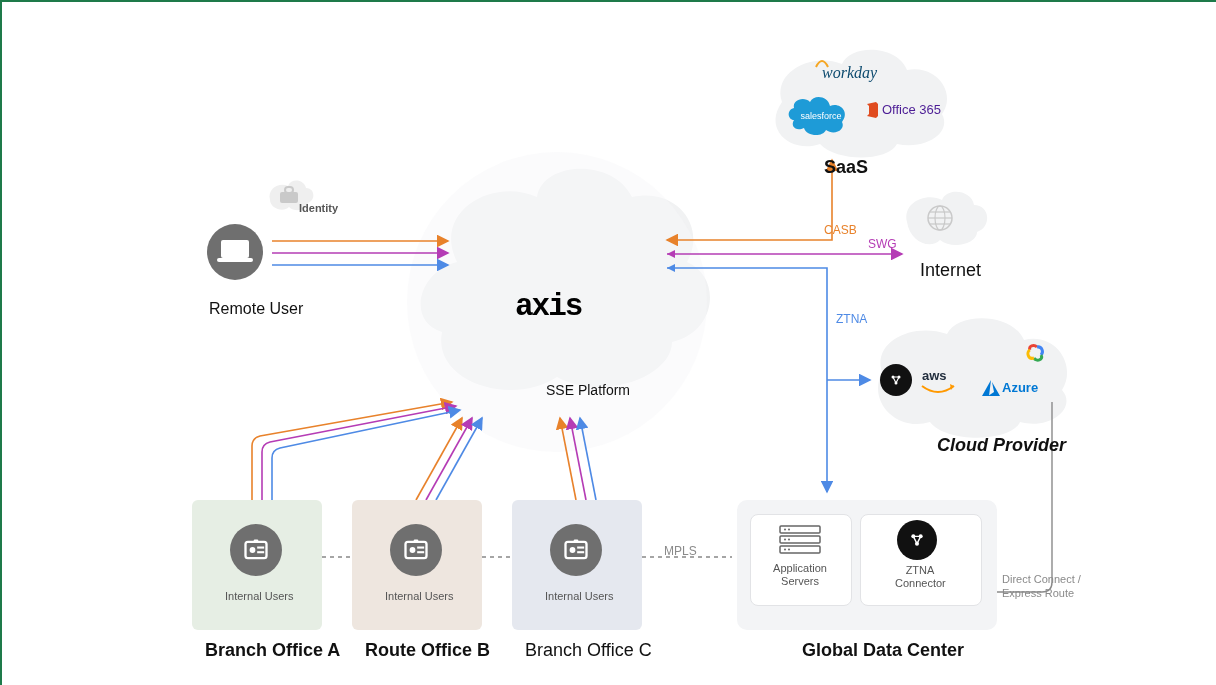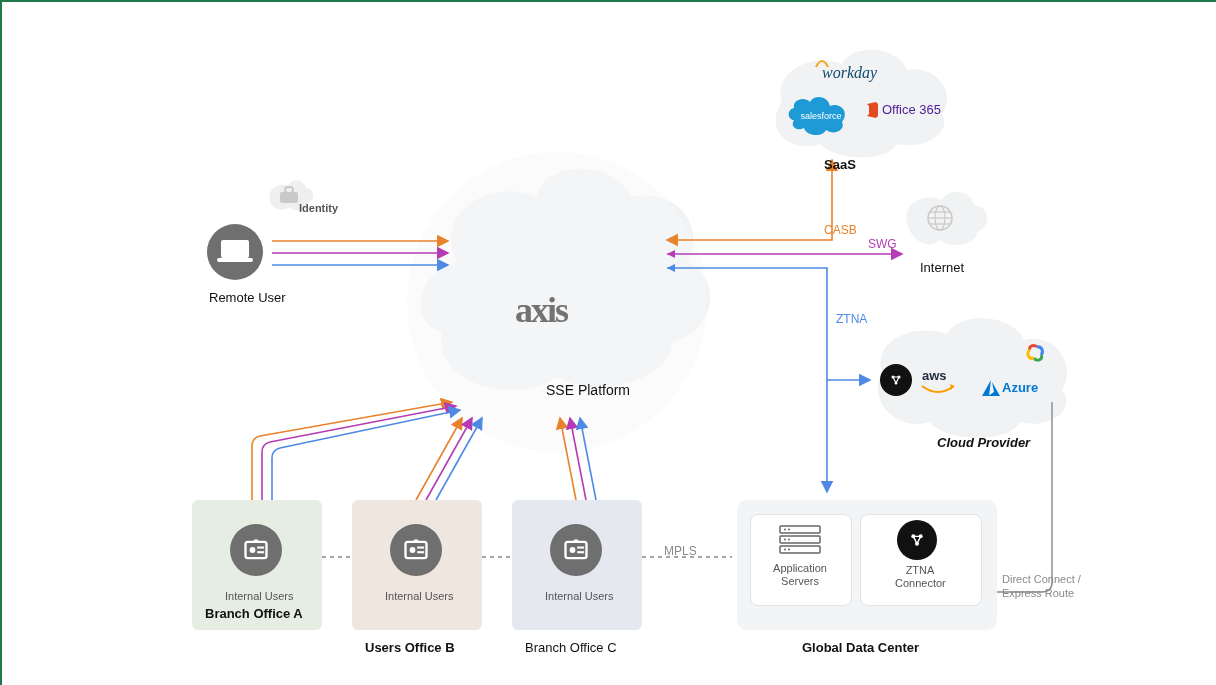--- a/index.html
+++ b/index.html
@@ -11,30 +11,30 @@
     font-family: -apple-system, "Segoe UI", Helvetica, Arial, sans-serif;
     color: #111;
     border: 1px solid #1e7a4a;
     box-sizing: border-box;
     position: relative;
     overflow: hidden;
   }
   .label {
     position: absolute;
     white-space: nowrap;
-    font-size: 13px;
+    font-size: 18px;
   }
   .small-label { font-size: 11px; color: #555; }
   .brand-axis {
     position: absolute;
-    font-family: Liberation Serif, serif;
+    font-family: Liberation Mono, monospace;
     font-weight: 600;
-    font-size: 36px;
+    font-size: 31px;
     letter-spacing: -2px;
-    color: #737373;
+    color: #000000;
   }
   .branch-box {
     position: absolute;
     width: 130px;
     height: 130px;
     border-radius: 6px;
   }
   .branch-a { background: #e6eee4; }
   .branch-b { background: #eee6df; }
   .branch-c { background: #e5e8ef; }
@@ -194,21 +194,21 @@
   <line x1="820" y1="550" x2="865" y2="550" stroke="#4e8ae5" stroke-width="1.6" marker-end="url(#arr-blue)"></line>
   <polygon points="820,550 828,546 828,554" fill="#4e8ae5"></polygon>
 
   <path d="M 1050 400 L 1050 580 Q 1050 590 1040 590 L 995 590" fill="none" stroke="#8a8a8a" stroke-width="1.4"></path>
 </svg>
 
 <div class="brand-axis" style="left:513px; top:287px;">axis</div>
 <div class="label" style="left:544px; top:380px; font-size:14px;">SSE Platform</div>
 
 <div class="label small-label" style="left:297px; top:200px;font-weight:bold;">Identity</div>
-<div class="label" style="left:207px; top:288px; font-size:13px;">Remote User</div>
+<div class="label" style="left:207px; top:298px; font-size:16px;">Remote User</div>
 
 <div class="branch-box branch-a" style="left:190px; top:498px;"></div>
 <div class="branch-box branch-b" style="left:350px; top:498px;"></div>
 <div class="branch-box branch-c" style="left:510px; top:498px;"></div>
 
 <div class="round-icon" style="left:228px; top:522px;">
   <svg viewBox="0 0 24 24" fill="#fff">
       <rect x="3" y="5" width="18" height="14" rx="2" fill="none" stroke="#fff" stroke-width="2"></rect>
       <circle cx="9" cy="12" r="2.5" fill="#fff"></circle>
       <rect x="13" y="9" width="6" height="1.8" fill="#fff"></rect>
@@ -232,22 +232,22 @@
       <rect x="13" y="9" width="6" height="1.8" fill="#fff"></rect>
       <rect x="13" y="13" width="6" height="1.8" fill="#fff"></rect>
       <rect x="10" y="3" width="4" height="3" rx="1" fill="#fff"></rect>
     </svg>
 </div>
 
 <div class="label small-label" style="left:223px; top:588px;">Internal Users</div>
 <div class="label small-label" style="left:383px; top:588px;">Internal Users</div>
 <div class="label small-label" style="left:543px; top:588px;">Internal Users</div>
 
-<div class="label" style="left:203px; top:604px; font-weight:600;">Branch Office A</div>
-<div class="label" style="left:363px; top:638px; font-weight:600;">Users Office B</div>
+<div class="label" style="left:203px; top:638px; font-weight:600;">Branch Office A</div>
+<div class="label" style="left:363px; top:638px; font-weight:600;">Route Office B</div>
 <div class="label" style="left:523px; top:638px; font-weight:400;">Branch Office C</div>
 
 <div class="gdc-box" style="left:735px; top:498px;"></div>
 <div class="gdc-inner" style="left:748px; top:512px; width:100px; height:90px;"></div>
 <div class="gdc-inner" style="left:858px; top:512px; width:120px; height:90px;"></div>
 
 <svg style="position:absolute; left:776px; top:522px; width:44px; height:30px;" viewBox="0 0 44 30">
   <rect x="2" y="2" width="40" height="7" rx="1" fill="none" stroke="#666" stroke-width="1.5"></rect>
   <rect x="2" y="12" width="40" height="7" rx="1" fill="none" stroke="#666" stroke-width="1.5"></rect>
   <rect x="2" y="22" width="40" height="7" rx="1" fill="none" stroke="#666" stroke-width="1.5"></rect>

